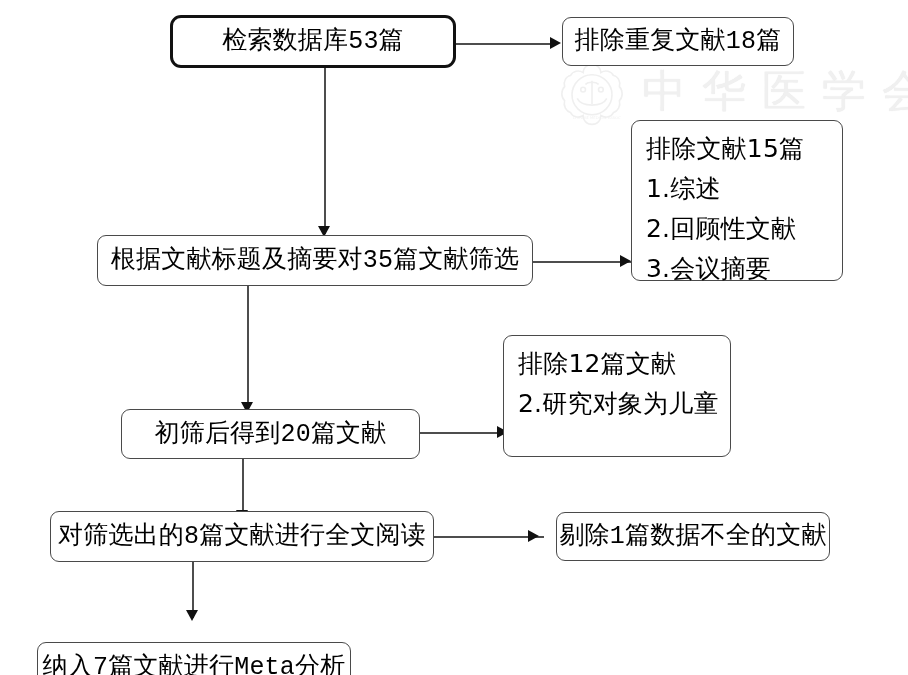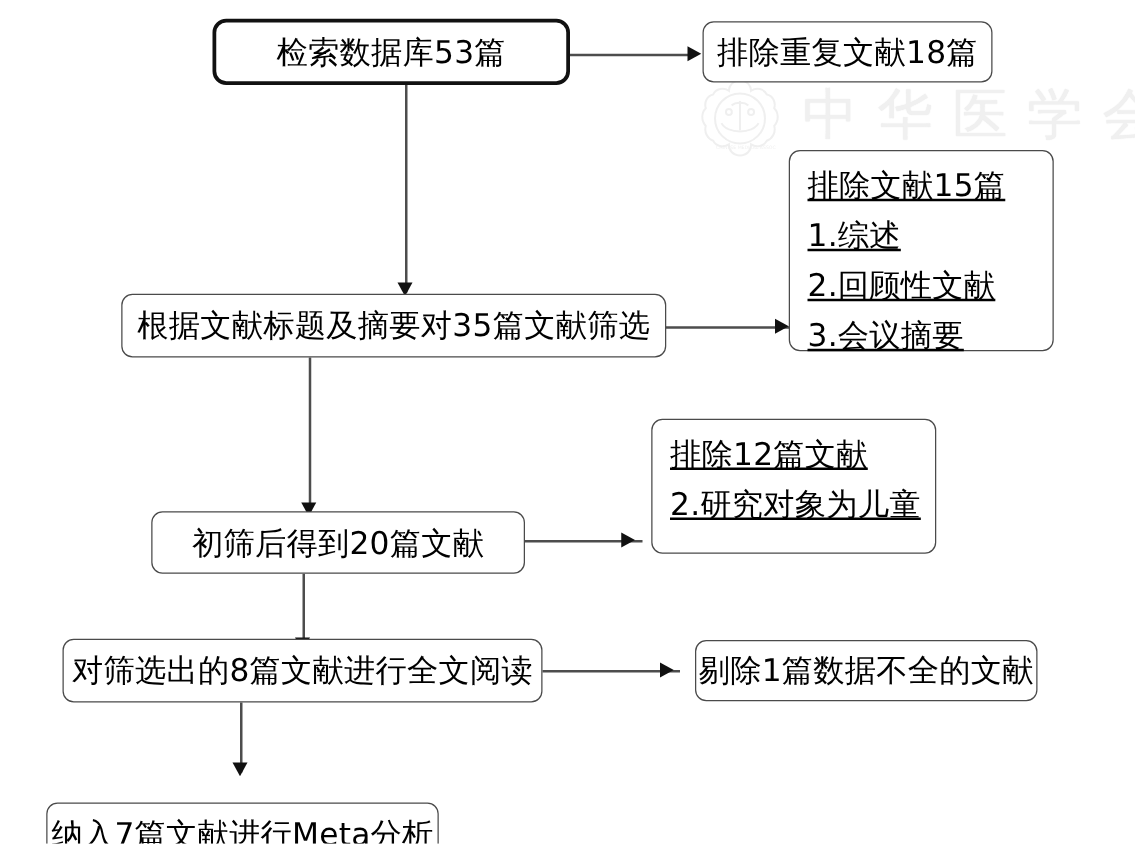--- a/index.html
+++ b/index.html
@@ -28,21 +28,21 @@
     border-radius: 9px;
     display: flex;
     align-items: center;
     color: #000000;
     font-size: 25px;
     line-height: 1.32;
     letter-spacing: 0.2px;
     white-space: nowrap;
     z-index: 3;
   }
-  .node.center { justify-content: center; }
+  .node.center { justify-content: center; font-family: Liberation Mono, monospace; }
   .node.left   { justify-content: flex-start; }
 
   
   .node.heavy {
     border: 3.2px solid #111111;
     border-radius: 11px;
   }
 
   .node .txt {
     padding: 0 9px;
@@ -52,21 +52,21 @@
   .node.block {
     align-items: flex-start;
     padding-top: 11px;
   }
   .node.block .lines {
     padding: 0 14px;
     display: flex;
     flex-direction: column;
     gap: 7px;
   }
-  .node.block .lines span { display: block; text-decoration: underline; }
+  .node.block .lines span { display: block; }
 
   
   .vline, .hline {
     position: absolute;
     background: #4d4d4d;
     z-index: 1;
   }
   .vline { width: 2px; }
   .hline { height: 2px; }
 
@@ -195,21 +195,21 @@
       <span>1.综述</span>
       <span>2.回顾性文献</span>
       <span>3.会议摘要</span>
     </div>
   </div>
 
   <div class="node center" style="left:99px; top:409px; width:299px; height:50px;margin-left:22px;">
     <span class="txt">初筛后得到20篇文献</span>
   </div>
 
-  <div class="node block left" style="left:521px; top:335px; width:228px; height:108px;">
+  <div class="node block left" style="left:503px; top:335px; width:228px; height:122px;">
     <div class="lines">
       <span>排除12篇文献</span>
       <span>2.研究对象为儿童</span>
     </div>
   </div>
 
   <div class="node center" style="left:50px; top:511px; width:384px; height:51px;">
     <span class="txt">对筛选出的8篇文献进行全文阅读</span>
   </div>
 

